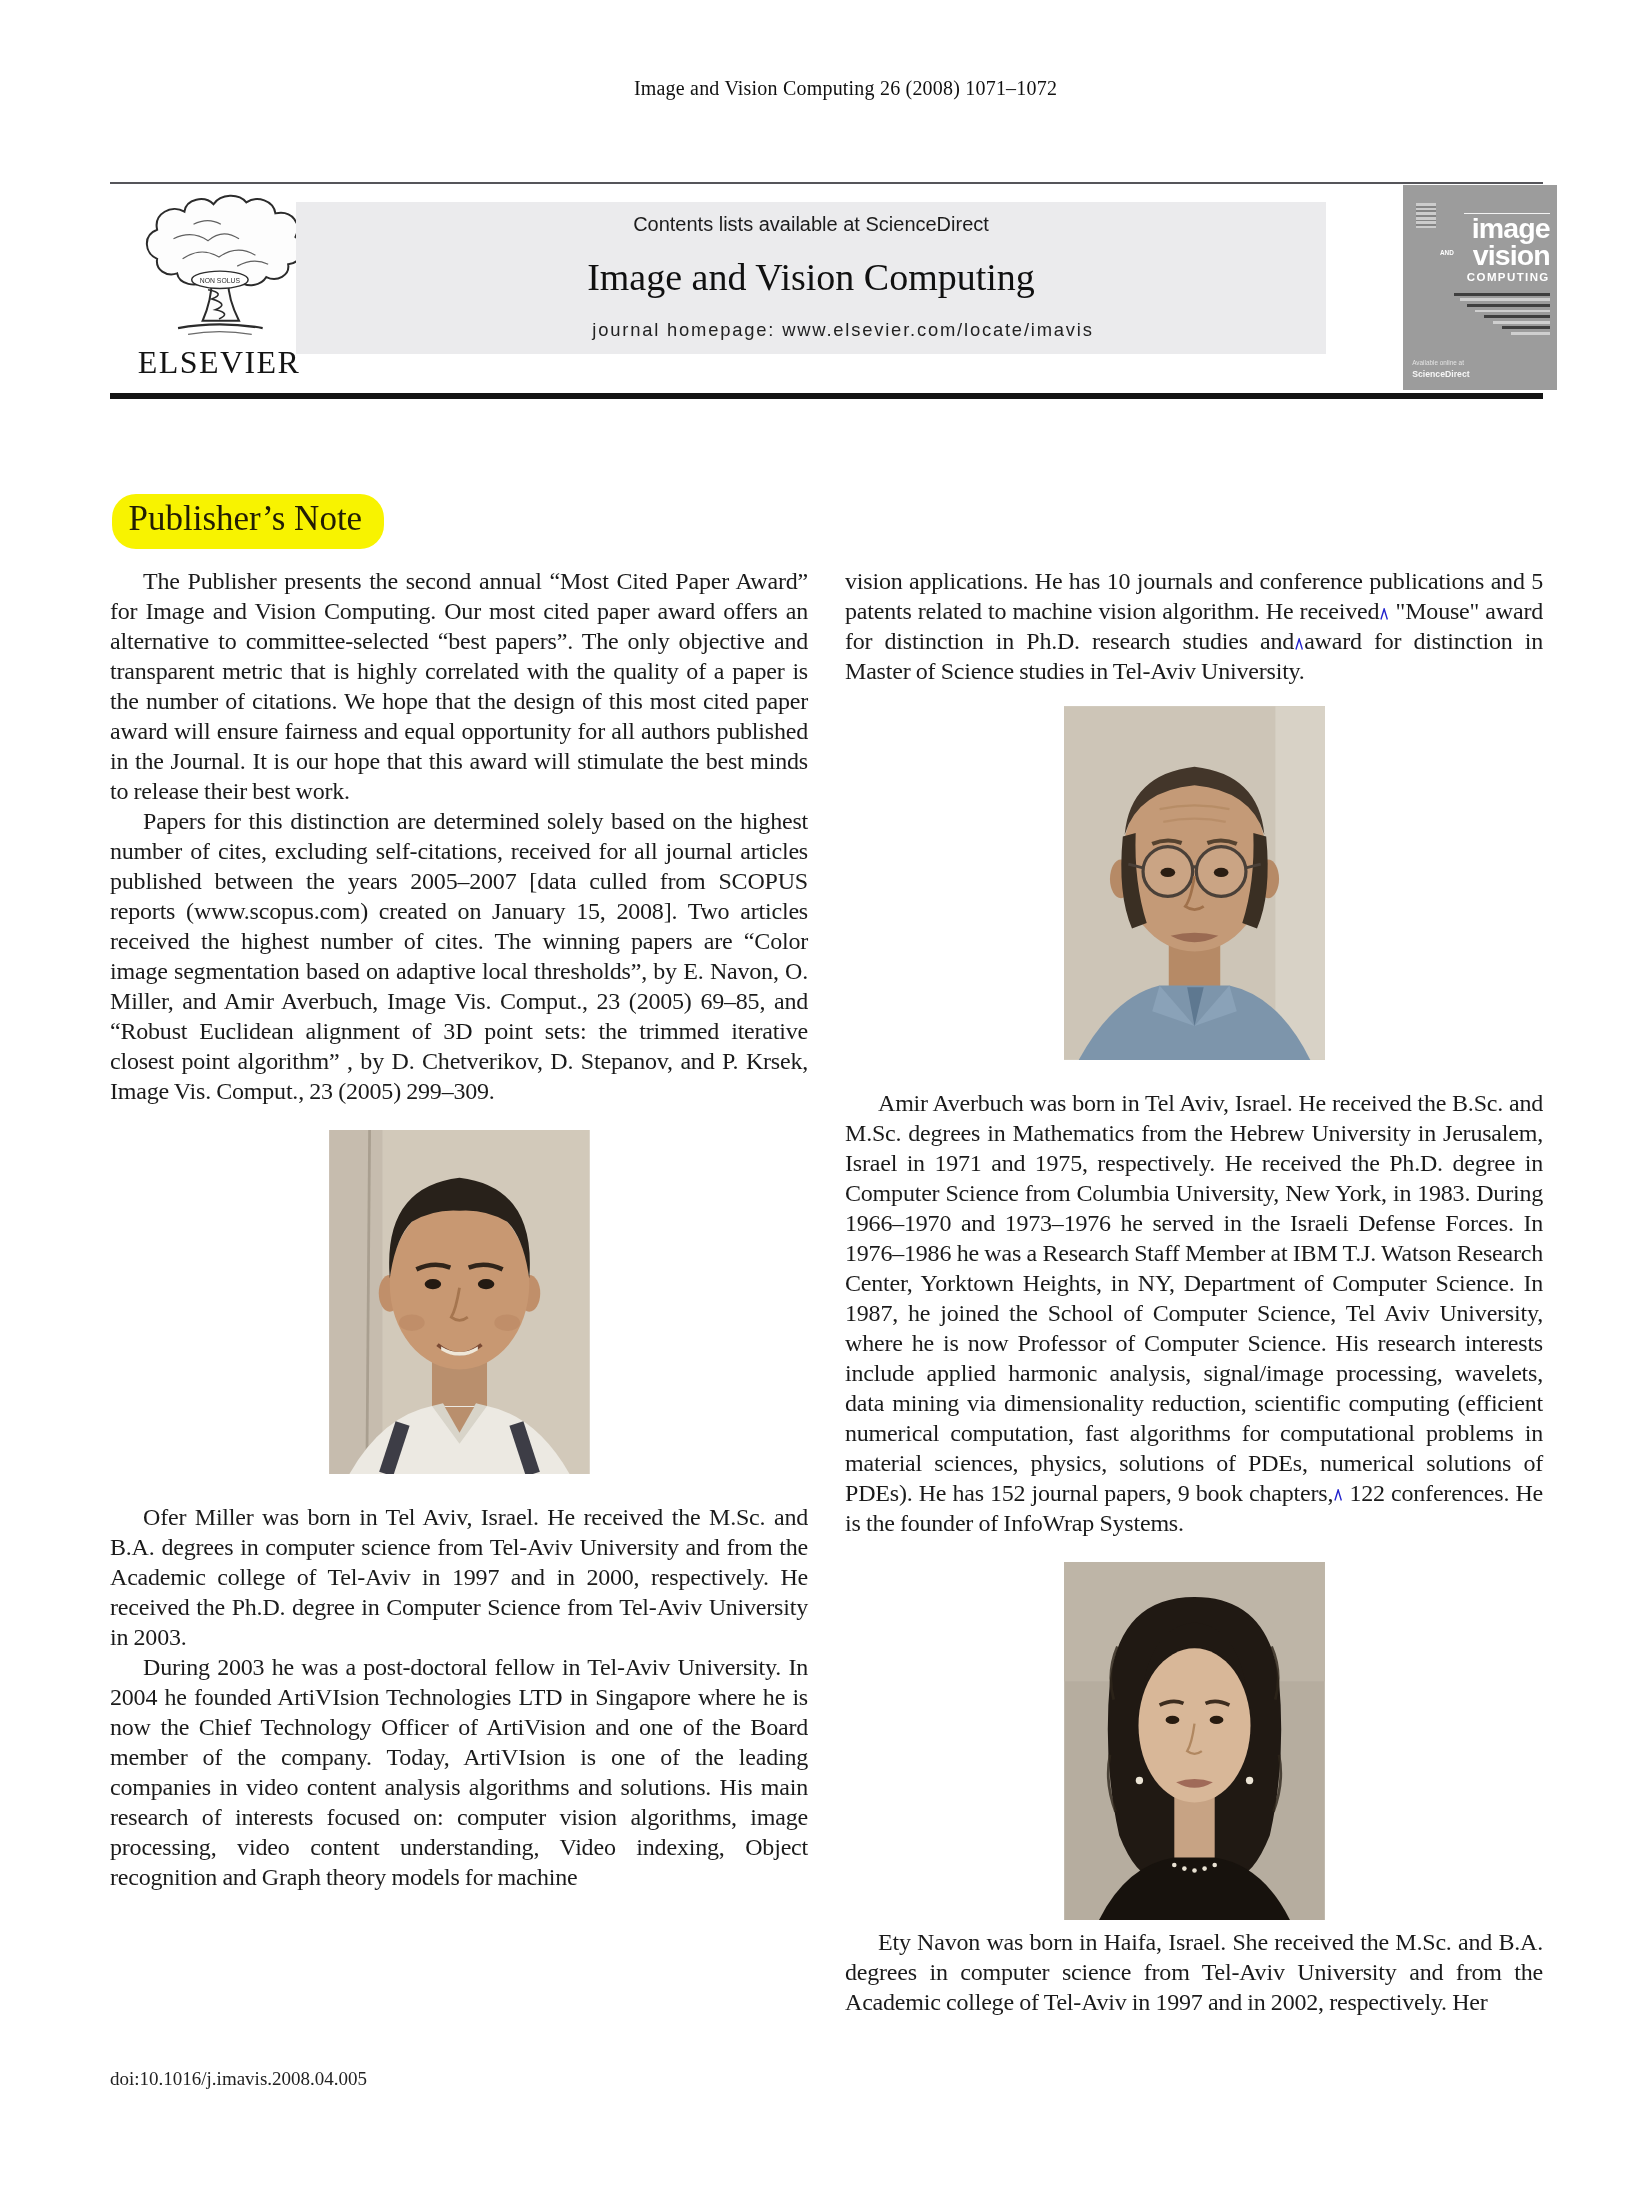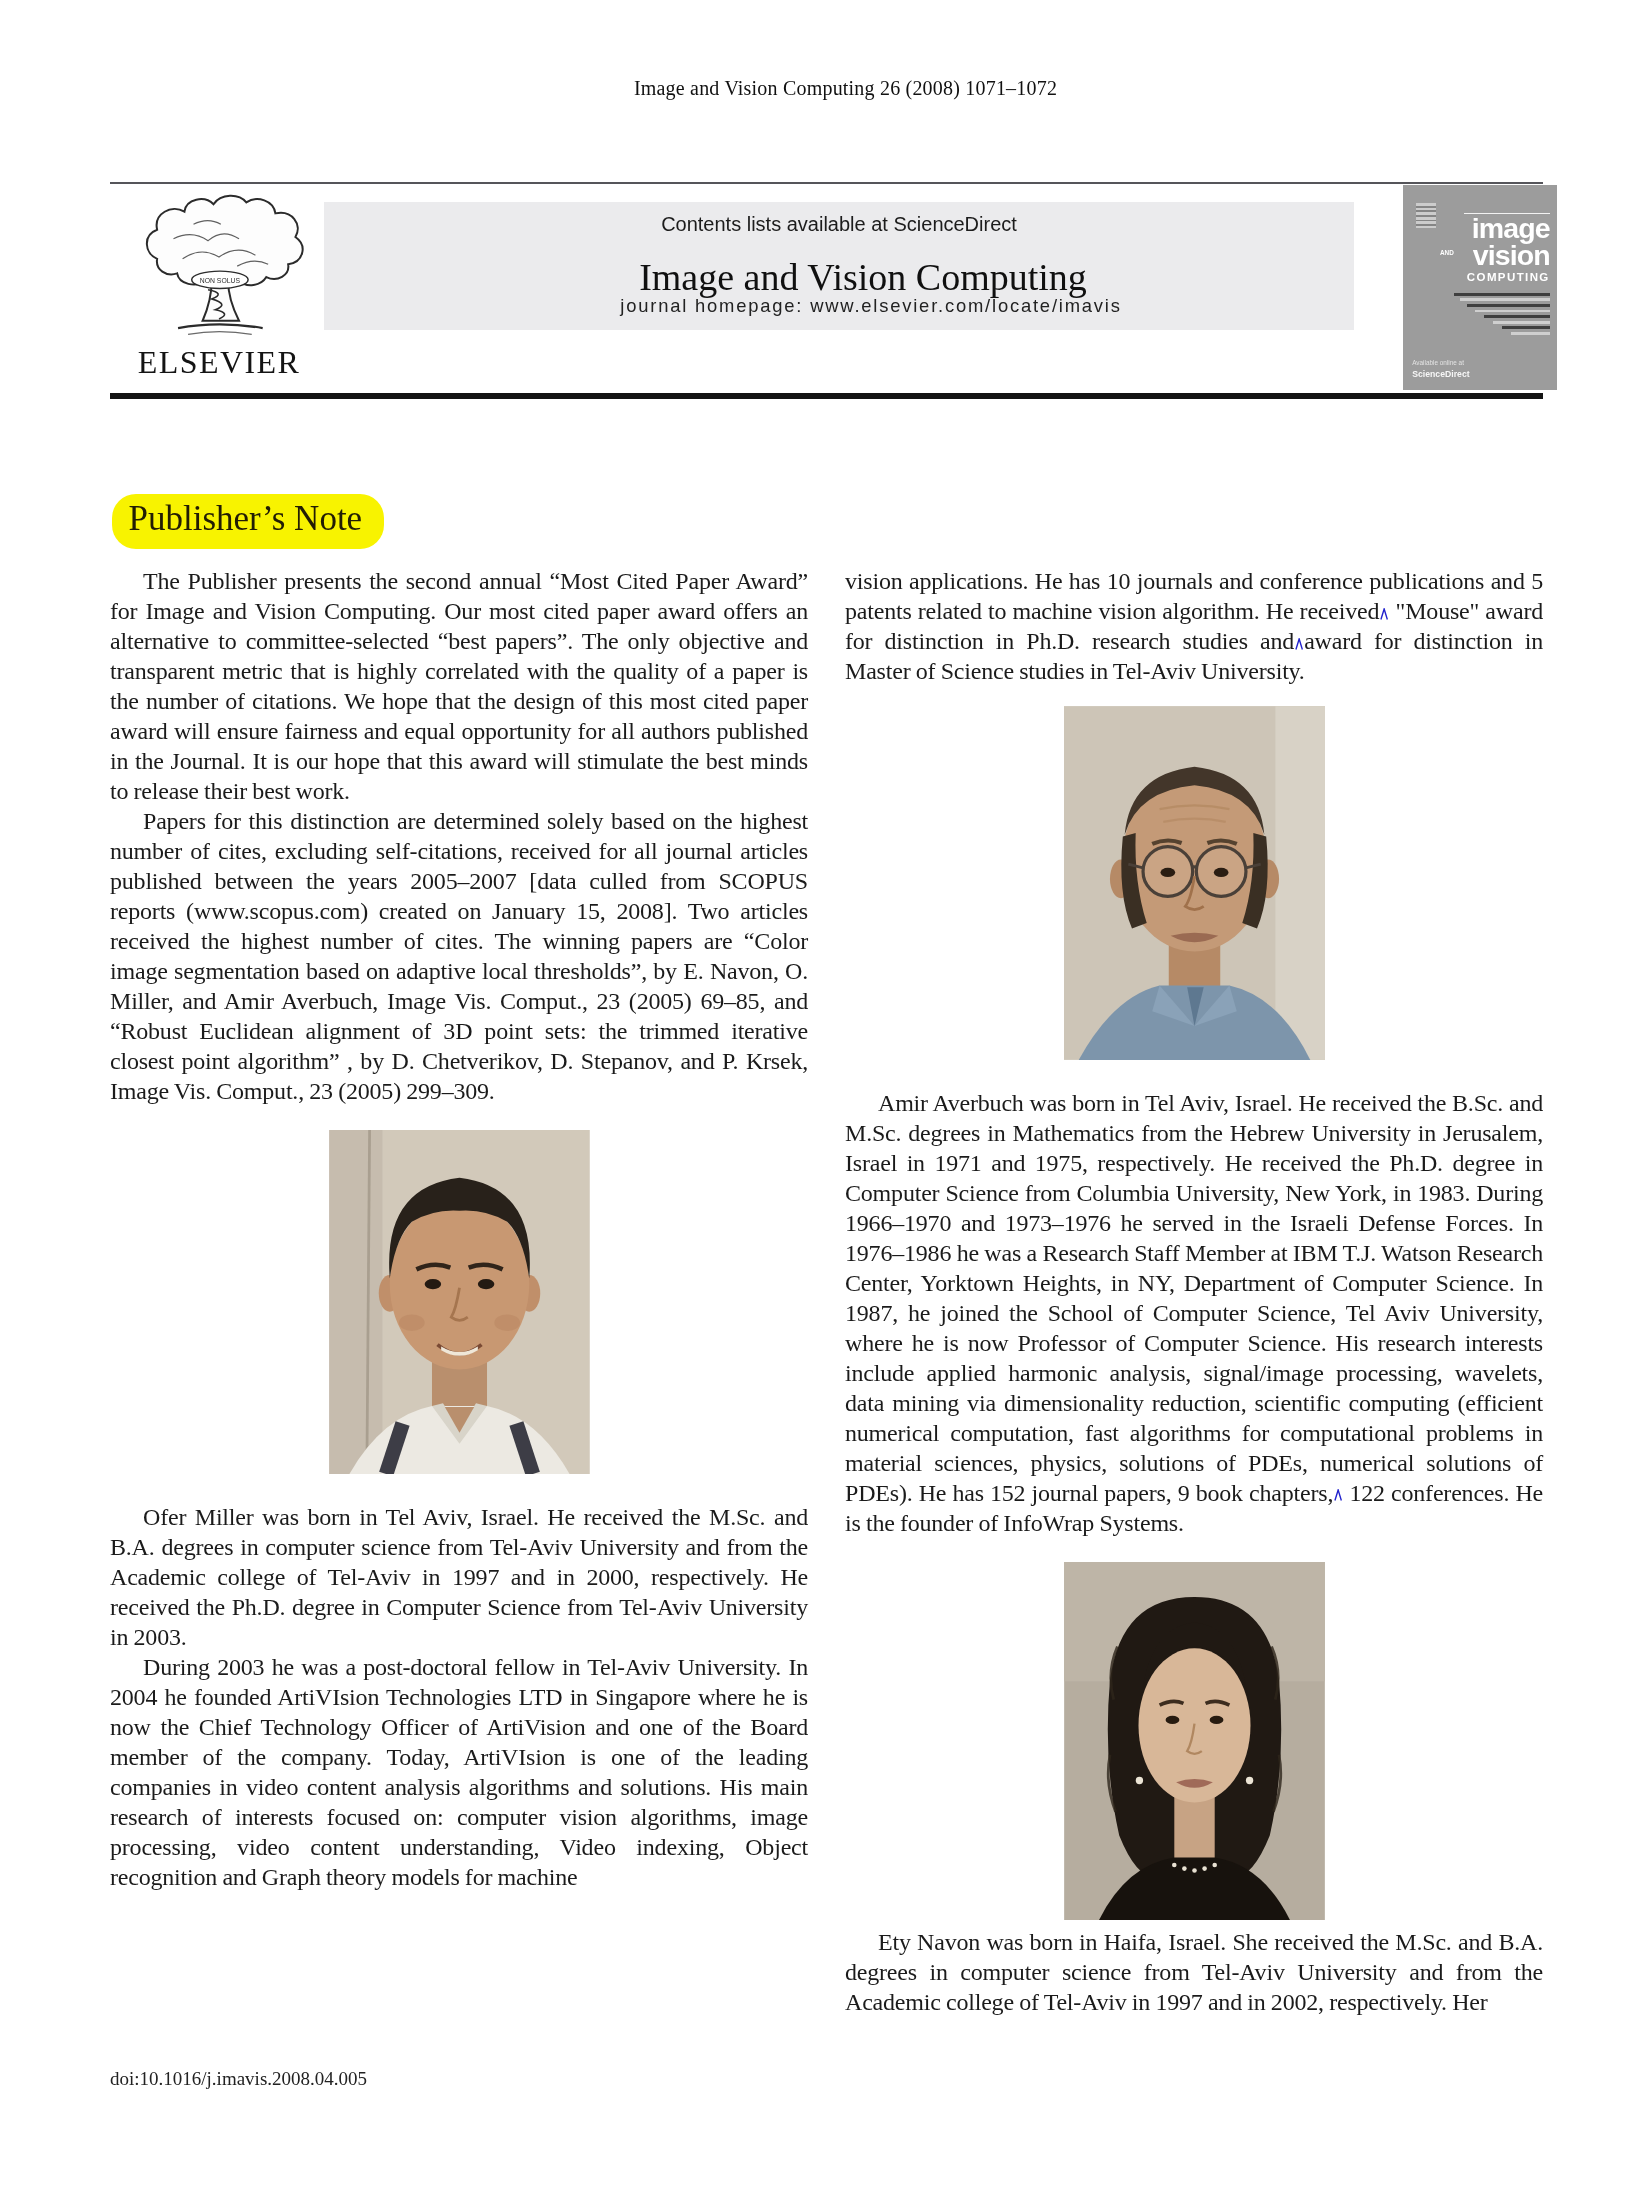--- a/index.html
+++ b/index.html
@@ -8,25 +8,25 @@
 
   
   .citation{position:absolute;top:77px;left:0;width:1653px;text-align:center;
             font-size:20px;letter-spacing:0.2px;color:#111;margin-left:19px;}
 
   
   .rule-thin{position:absolute;top:182px;left:110px;width:1433px;height:1.8px;background:#55555a;}
   .publisher{position:absolute;left:107px;top:193px;width:224px;height:189px;text-align:center;}
   .publisher svg{display:block;margin:0 auto;}
   .pub-name{font-family:"Liberation Serif",serif;font-size:32px;letter-spacing:1.4px;color:#141414;margin-top:1.8px;}
-  .mast-box{position:absolute;left:324px;top:202px;width:1030px;height:128px;background:#ebebed;}
+  .mast-box{position:absolute;left:296px;top:202px;width:1030px;height:152px;background:#ebebed;}
   .contents-line{position:absolute;top:11px;left:0;width:100%;text-align:center;
                  font-family:"Liberation Sans",sans-serif;font-size:20px;color:#1c1c1c;}
   .journal-title{position:absolute;top:53px;left:0;width:100%;text-align:center;
-                 font-family:"Liberation Serif",serif;font-size:38px;color:#101010;margin-left:24px;}
+                 font-family:"Liberation Serif",serif;font-size:38px;color:#101010;}
   .homepage-line{position:absolute;bottom:13px;left:0;width:100%;text-align:center;
                  font-family:"Liberation Sans",sans-serif;font-size:18.4px;letter-spacing:1.8px;color:#222;padding-left:32px;}
 
   
   .cover{position:absolute;left:1403px;top:185px;width:130px;height:205px;background:#9c9c9c;overflow:hidden;padding-left:24px;}
   .cover-emblem{position:absolute;left:13px;top:18.4px;width:20px;height:25px;
                 background:repeating-linear-gradient(#cccccc 0 2.8px,#858585 2.8px 4.6px);}
   .cover-topline{position:absolute;right:7.3px;top:27.5px;width:86px;height:1.8px;background:#f2f2f2;}
   .cover-word1{position:absolute;right:7.3px;top:29px;font-family:"Liberation Sans",sans-serif;
                font-weight:bold;font-size:28.5px;line-height:28.5px;color:#fff;letter-spacing:-0.9px;}

